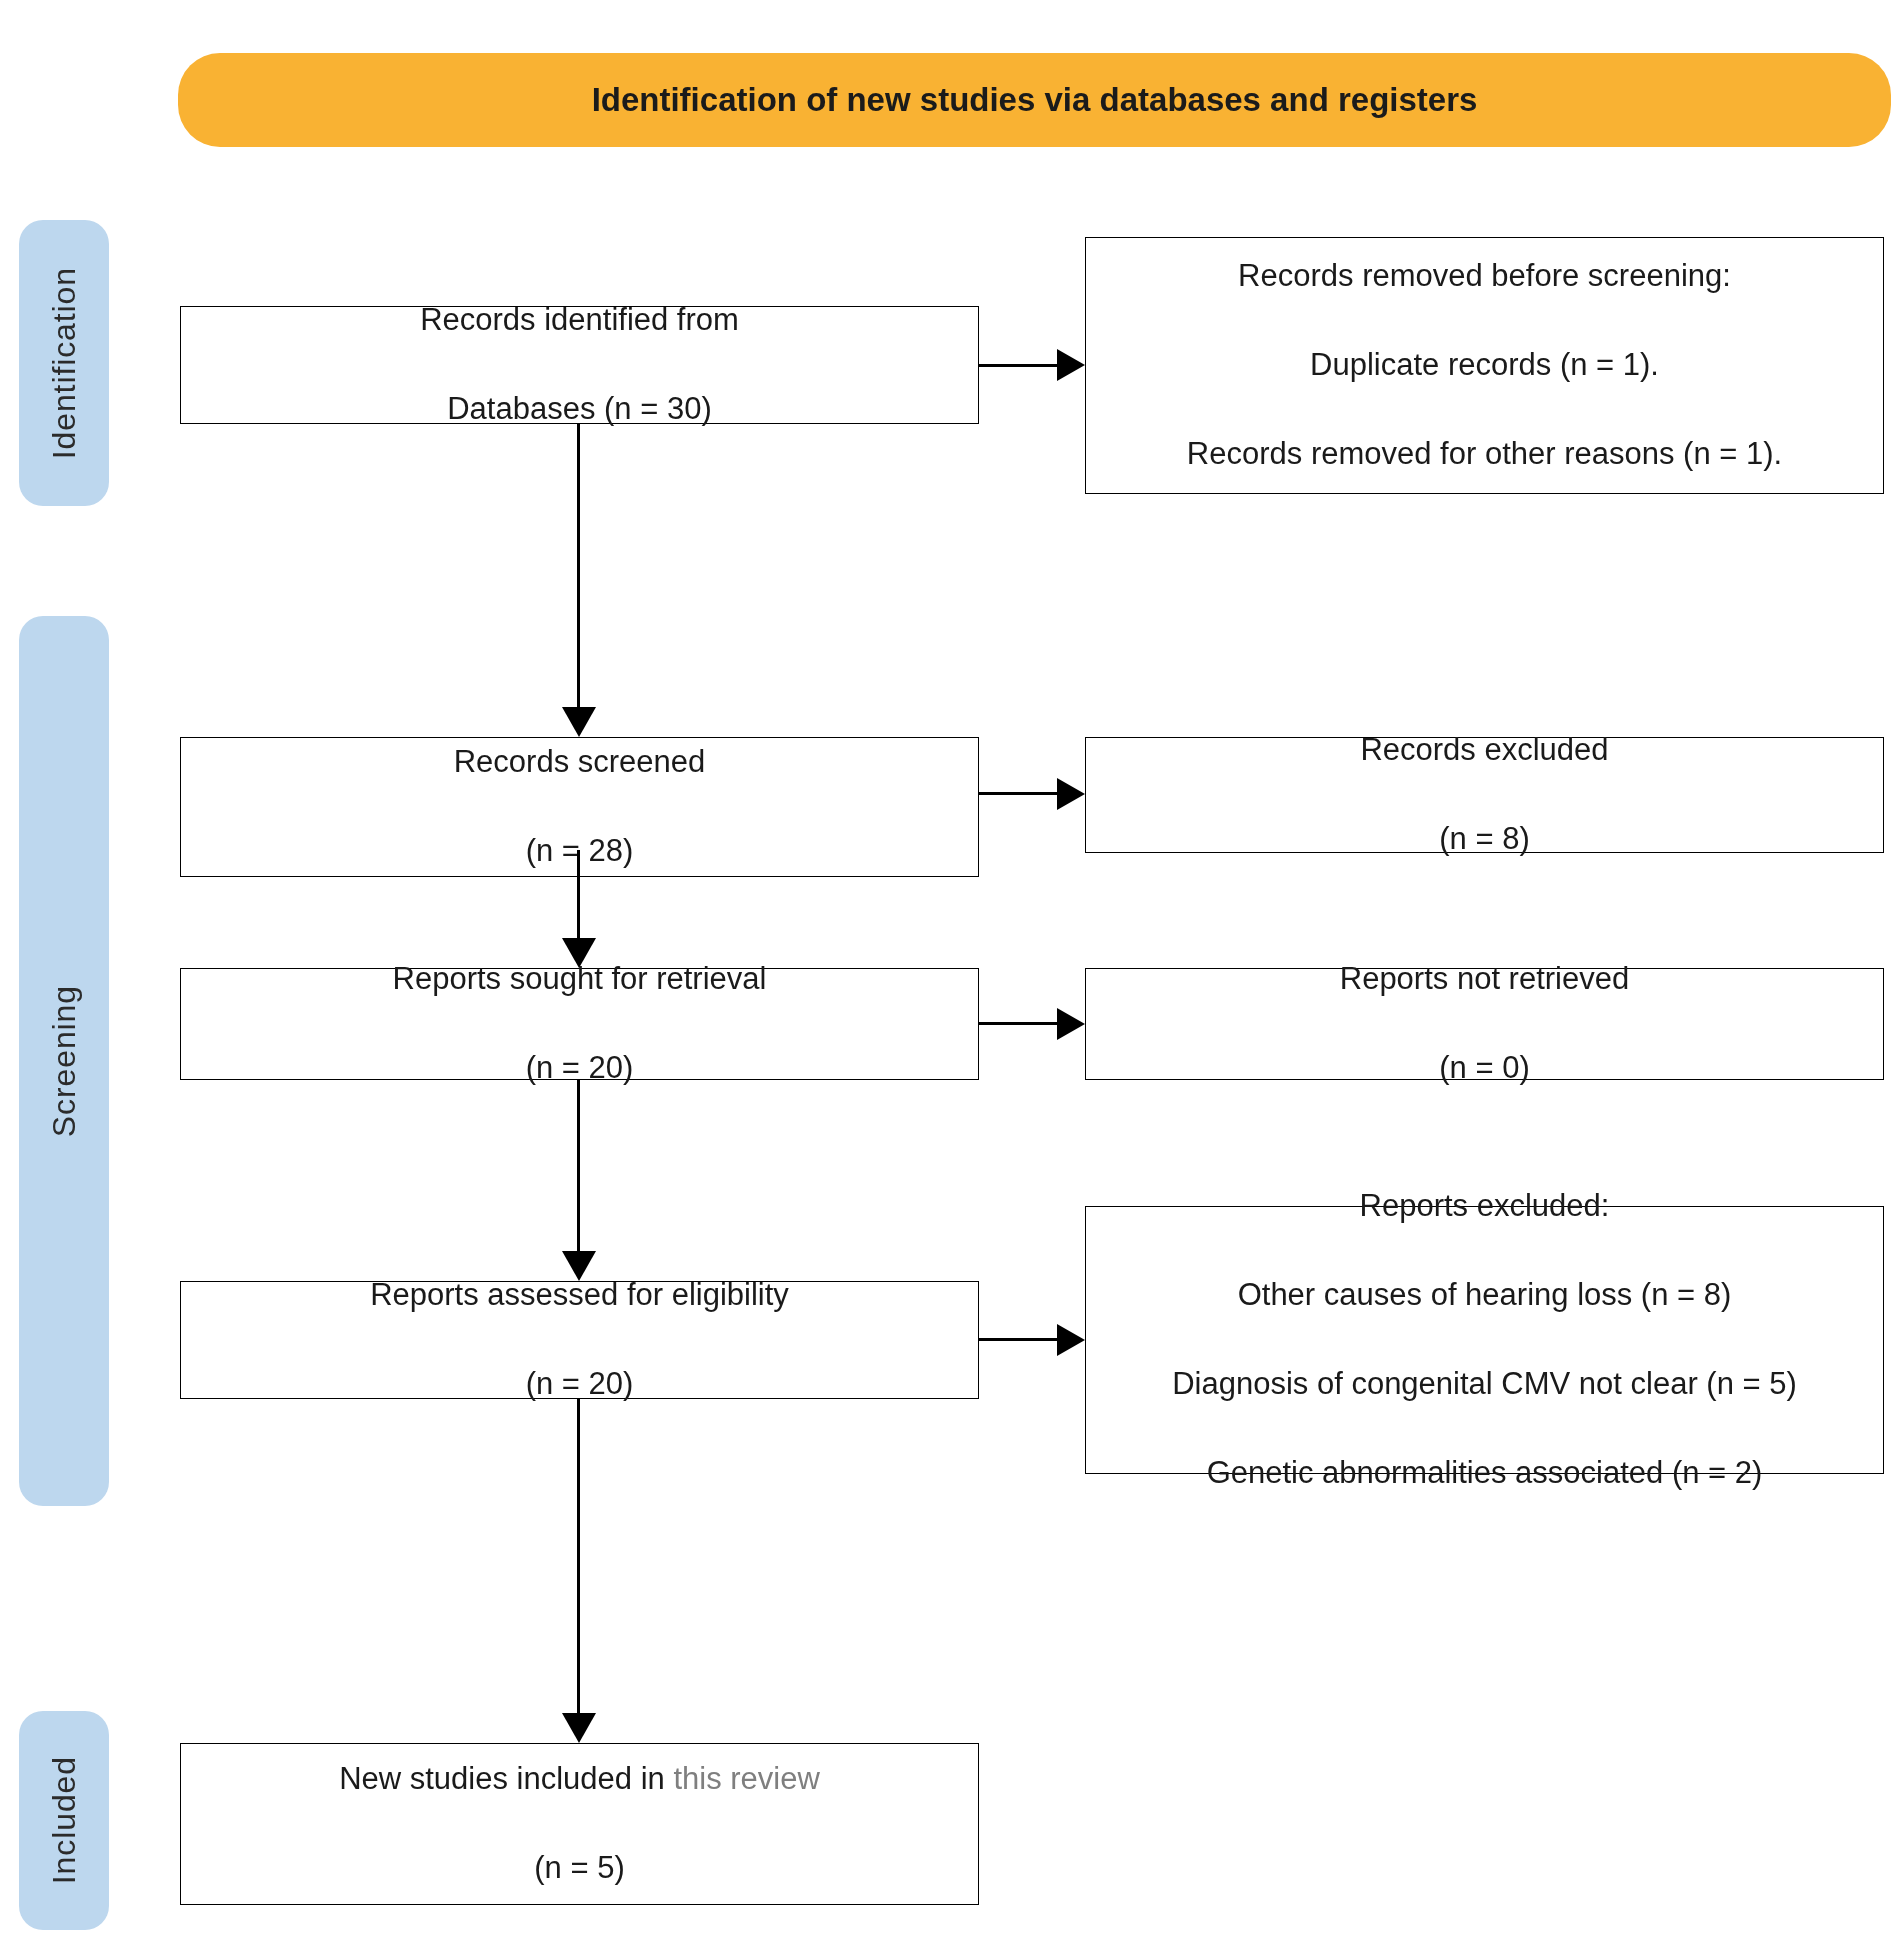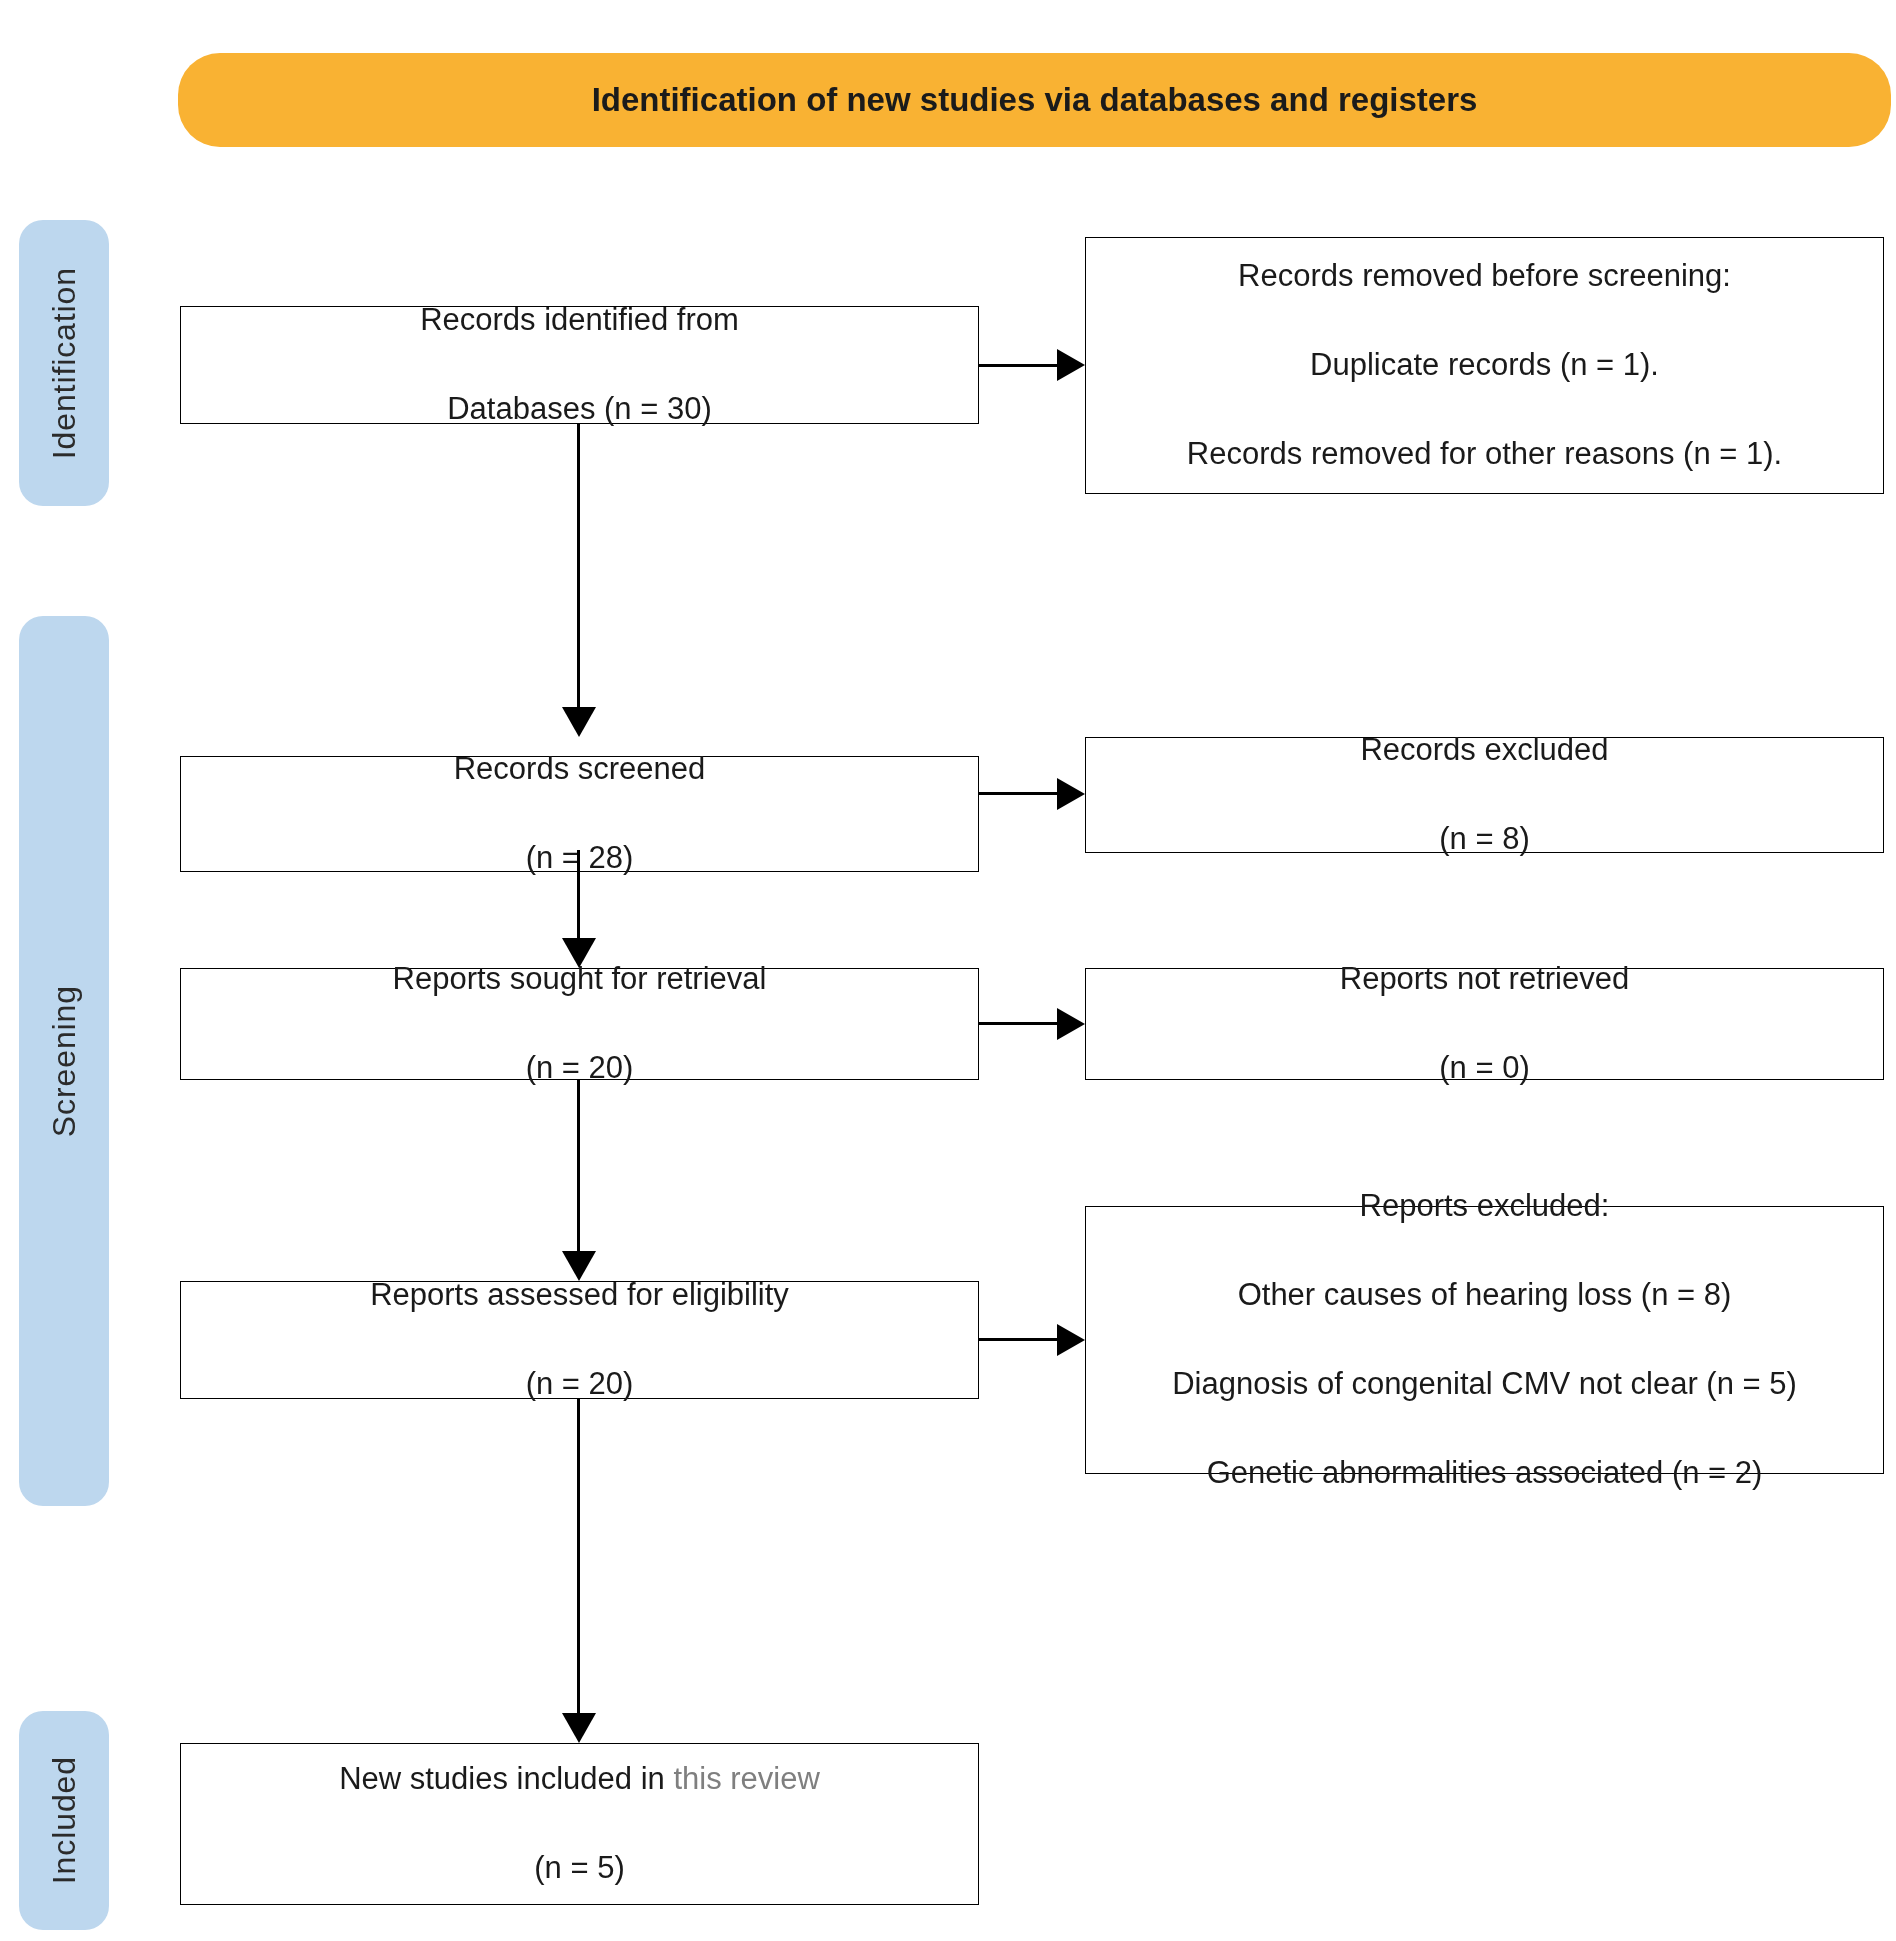--- a/index.html
+++ b/index.html
@@ -67,21 +67,21 @@
     line-height: 1.32;
     color: #1a1a1a;
     padding: 7.5px 17px;
     gap: 48px;
   }
   .col-left  { left: 180px;  width: 799px; }
   .col-right { left: 1085px; width: 799px; }
 
   .box-identified     { top: 306px;  height: 118px; }
   .box-removed        { top: 237px;  height: 257px; }
-  .box-screened       { top: 756px;  height: 116px; }
+  .box-screened       { top: 737px;  height: 140px; }
   .box-rec-excluded   { top: 737px;  height: 116px; align-items: center; }
   .box-sought         { top: 968px; height: 112px; }
   .box-not-retrieved  { top: 968px; height: 112px; }
   .box-assessed       { top: 1281px; height: 118px; }
   .box-rep-excluded   { top: 1206px; height: 268px; padding: 15px 52px; }
   .box-included       { top: 1743px; height: 162px; }
 
   .muted { color: #7F7F7F; }
 
   .vline {

